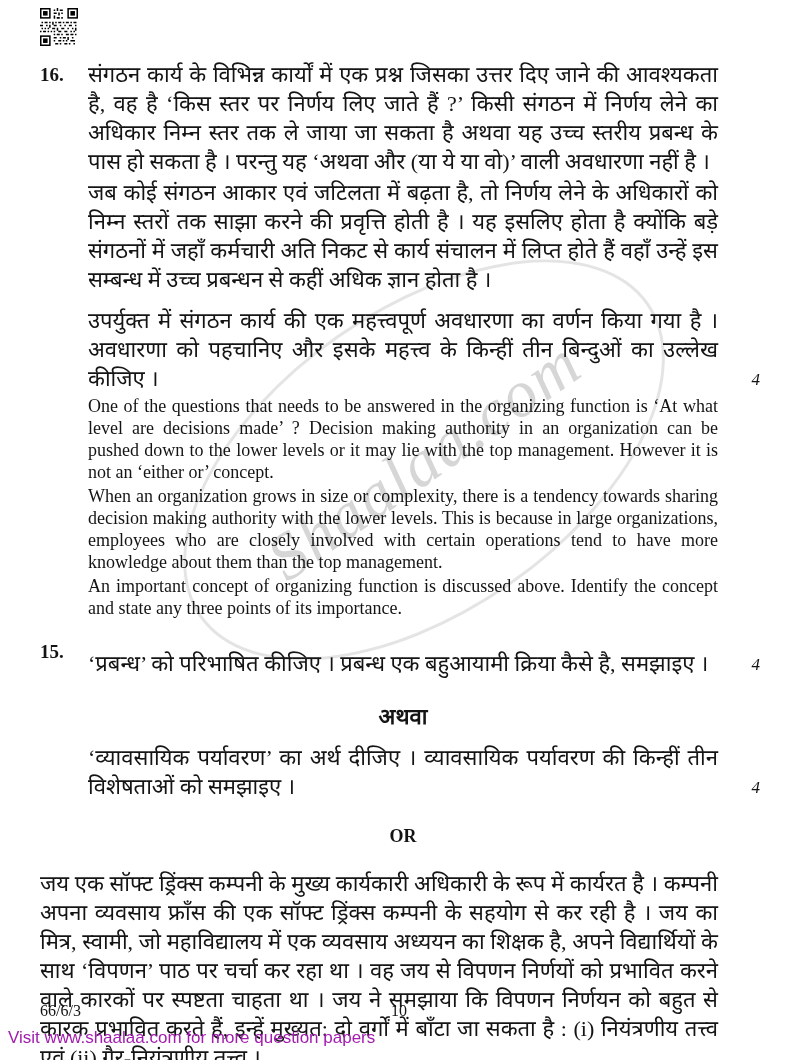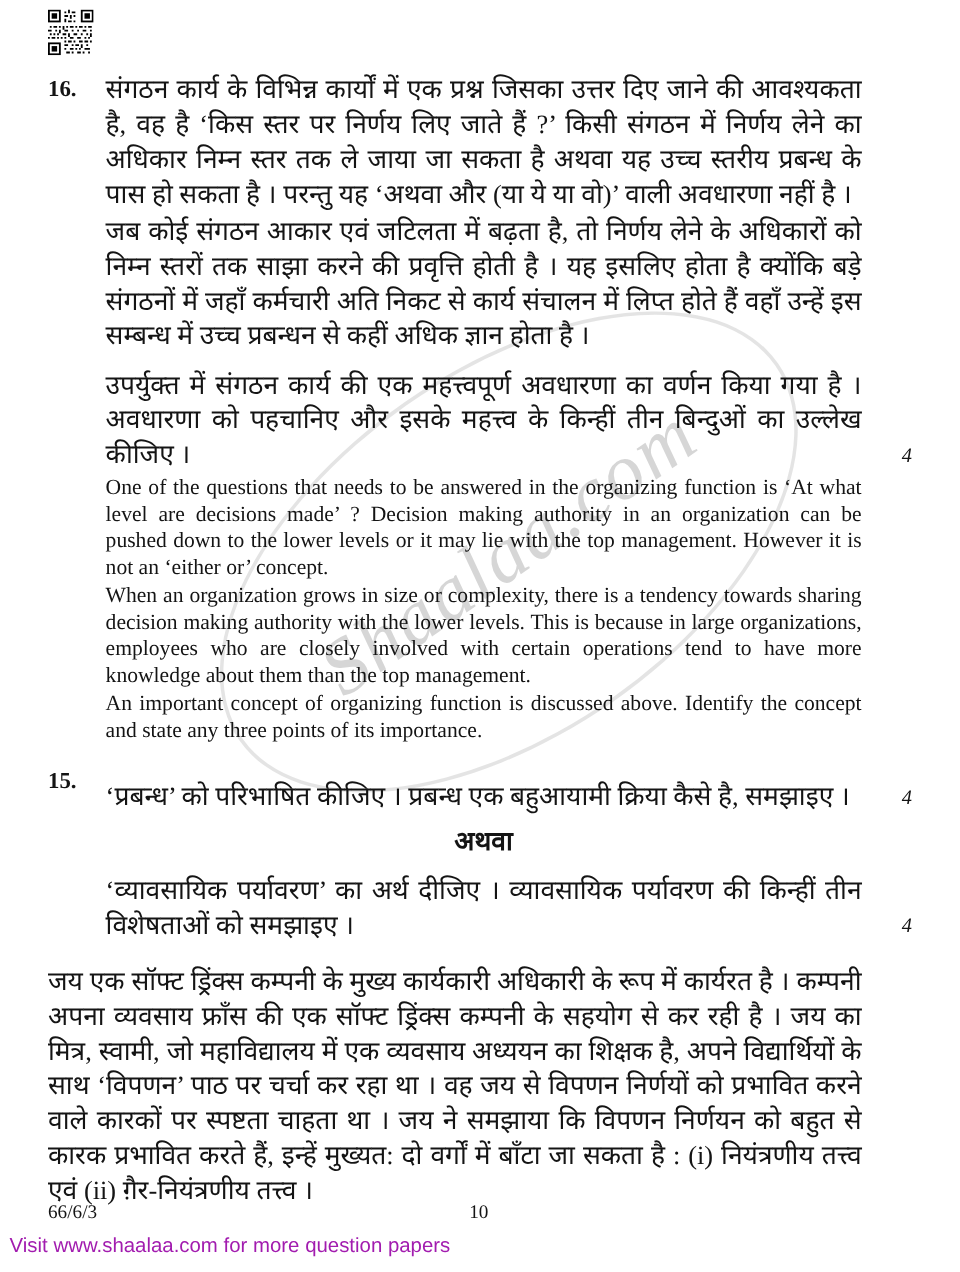--- a/index.html
+++ b/index.html
@@ -19,21 +19,21 @@
     letter-spacing:2px; white-space:nowrap;
   }
   .qr { position:absolute; left:40px; top:8px; width:38px; height:38px; z-index:2; }
   .content { position:absolute; left:40px; top:60px; width:678px; z-index:1; }
   .question { display:flex; margin-bottom:16px; }
   .qnum { flex:0 0 48px; width:48px; font-weight:bold; font-size:19px; line-height:29px; }
   .qbody { flex:1; min-width:0; }
   .para { text-align:justify; margin-bottom:2px; }
   .hindi { font-size:22px; line-height:29px; }
   .english { font-size:18px; line-height:22px; }
-  .center { text-align:center; font-weight:bold; margin:8px 0 6px; }
+  .center { text-align:center; font-weight:bold; margin:24px 0 6px; }
   .para-wrap { position:relative;margin-top:12px; }
   .marks {
     position:absolute; right:-42px; bottom:3px;
     font-style:italic; font-size:17px; color:#141414;
   }
   .footer {
     position:absolute; left:40px; right:42px; bottom:40px; z-index:1;
     font-size:16px;
   }
   .paper-code { position:absolute; left:0; bottom:0; }
@@ -88,20 +88,21 @@
     <div class="qbody">
       <div class="para-wrap">
         <p class="para hindi">‘प्रबन्ध’ को परिभाषित कीजिए । प्रबन्ध एक बहुआयामी क्रिया कैसे है, समझाइए ।</p>
         <span class="marks">4</span>
       </div>
       <p class="para hindi center">अथवा</p>
       <div class="para-wrap">
         <p class="para hindi">‘व्यावसायिक पर्यावरण’ का अर्थ दीजिए । व्यावसायिक पर्यावरण की किन्हीं तीन विशेषताओं को समझाइए ।</p>
         <span class="marks">4</span>
       </div>
+      <p class="para english center">OR</p>
     </div>
   </section>
 
   <section class="question">
     <div class="qbody">
       <p class="para hindi">जय एक सॉफ्ट ड्रिंक्स कम्पनी के मुख्य कार्यकारी अधिकारी के रूप में कार्यरत है । कम्पनी अपना व्यवसाय फ्राँस की एक सॉफ्ट ड्रिंक्स कम्पनी के सहयोग से कर रही है । जय का मित्र, स्वामी, जो महाविद्यालय में एक व्यवसाय अध्ययन का शिक्षक है, अपने विद्यार्थियों के साथ ‘विपणन’ पाठ पर चर्चा कर रहा था । वह जय से विपणन निर्णयों को प्रभावित करने वाले कारकों पर स्पष्टता चाहता था । जय ने समझाया कि विपणन निर्णयन को बहुत से कारक प्रभावित करते हैं, इन्हें मुख्यत: दो वर्गों में बाँटा जा सकता है : (i) नियंत्रणीय तत्त्व एवं (ii) ग़ैर-नियंत्रणीय तत्त्व ।</p>
     </div>
   </section>
 
 </div>

